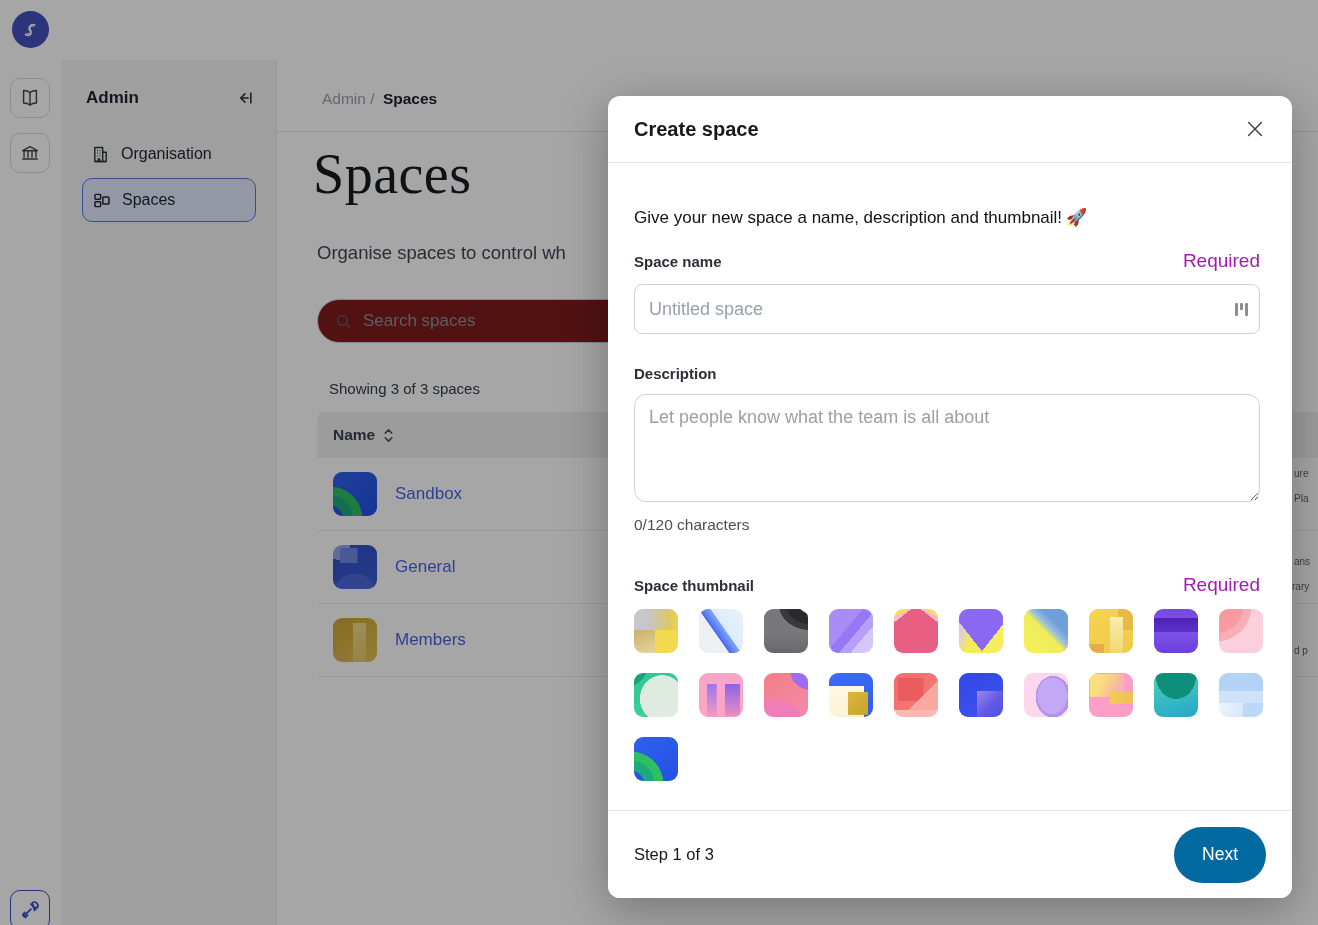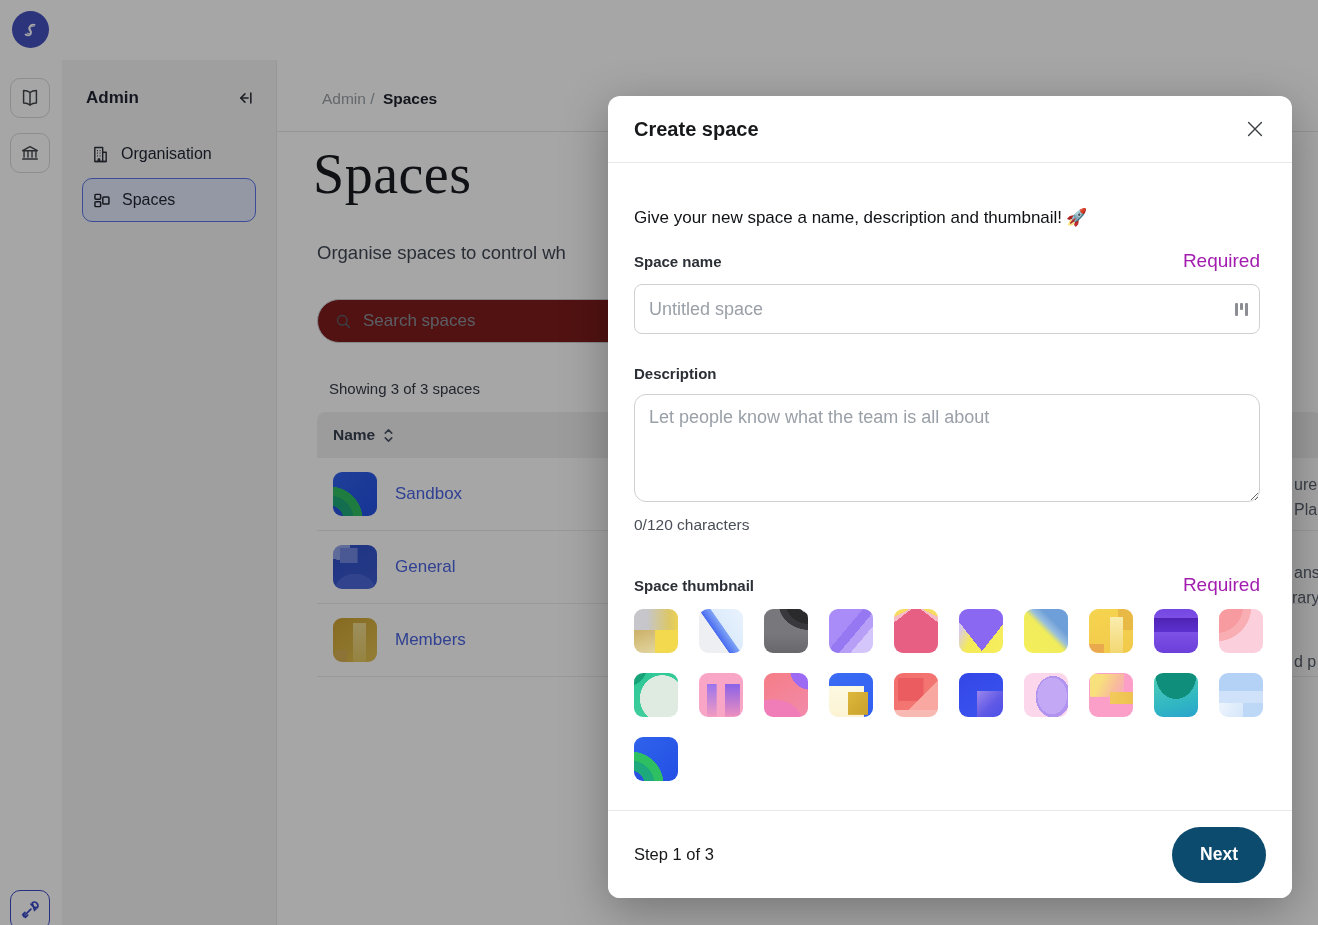--- a/index.html
+++ b/index.html
@@ -44,21 +44,21 @@
                 border-radius:22px; display:flex; align-items:center; padding:0 16px; gap:10px; background:#7f1d1d; }
   .search-box span { font-size:17px; color:#8b919b; }
   .results-summary { position:absolute; left:52px; top:320px; font-size:15px; color:#343b46; }
 
   .table { position:absolute; left:40px; top:352px; right:-4px; border-radius:8px 8px 0 0; overflow:hidden; }
   .thead { height:46px; background:#f0f0f2; display:flex; align-items:center; padding:0 16px; gap:7px;
            font-size:15.5px; font-weight:700; color:#374151; border-radius:8px 8px 0 0; }
   .trow { height:73px; display:flex; align-items:center; padding:0 16px; gap:18px; border-bottom:1px solid #ececef; background:#fff; }
   .row-thumb { width:44px; height:44px; border-radius:9px; }
   .row-name { font-size:17px; font-weight:500; color:#4a63e0; }
-  .clip-frag { position:absolute; font-size:16px; color:#5b6370; white-space:nowrap;margin-top:8px; }
+  .clip-frag { position:absolute; font-size:10px; color:#5b6370; white-space:nowrap; }
 
   
   .overlay { position:absolute; inset:0; background:rgba(0,0,0,0.35); z-index:10; }
   .modal { position:absolute; left:608px; top:96px; width:684px; height:802px; background:#fff; z-index:20;
            border-radius:12px; box-shadow:0 12px 48px rgba(0,0,0,0.3); }
   .modal-header { height:67px; display:flex; align-items:center; justify-content:space-between;
                   padding:0 26px; border-bottom:1px solid #e8e8ea; }
   .modal-title { font-size:20px; font-weight:700; color:#17181a; }
   .modal-body { padding:44px 32px 0 26px; }
   .modal-intro { font-size:17px; color:#101216; margin-bottom:22px; }
@@ -77,22 +77,22 @@
   textarea { width:100%; height:108px; border:1px solid #cfcfd4; border-radius:12px; padding:12px 14px;
              font-size:18px; font-family:"Liberation Sans", sans-serif; resize:both; color:#1b1e24; }
   .char-count { font-size:15.5px; color:#4a4f57; margin:10px 0 40px 0; }
   .thumb-label-row { margin-bottom:13px; }
   .thumb-grid { display:flex; flex-wrap:wrap; gap:20px 21px; width:632px; }
   .thumb { width:44px; height:44px; border-radius:9px; background-repeat:no-repeat; }
   .modal-footer { position:absolute; left:0; right:0; bottom:0; height:88px; border-top:1px solid #e8e8ea;
                   display:flex; align-items:center; justify-content:space-between; padding:0 26px;
                   border-radius:0 0 12px 12px; background:#fff; }
   .step-label { font-size:16.5px; color:#17181a; }
-  .next-btn { height:56px; padding:0 28px; border:none; border-radius:28px; background:#0c4a6e; color:#fff;
-              font-size:17.5px; font-weight:700; font-family:"Liberation Sans", sans-serif; }
+  .next-btn { height:56px; padding:0 28px; border:none; border-radius:28px; background:#0369a1; color:#fff;
+              font-size:17.5px; font-weight:400; font-family:"Liberation Sans", sans-serif; }
 
   
   .t1{background:linear-gradient(#f3d94e,#f3d94e) 100% 100%/52% 52% no-repeat,linear-gradient(160deg,#cbb068,#e3d6a0) 0 100%/50% 52% no-repeat,linear-gradient(90deg,#c6c6cb 30%,#dcc766 80%,#ecd254);}
   .t2{background:linear-gradient(55deg,#edeff2 40%,#4a6cf0 41%,#7fa3f5 56%,#dcebfb 57%,#eaf3fd);}
   .t3{background:linear-gradient(180deg,rgba(0,0,0,0) 55%,rgba(0,0,0,0.13)),radial-gradient(135% 110% at 105% -10%,#c9c9ce 0 18%,#2a2a2d 19% 40%,#39393d 41% 52%,#77777c 53%);}
   .t4{background:linear-gradient(130deg,#a98cf7 0 42%,#9678f3 42% 58%,#b79ff8 58% 72%,#d4c6fb 72%);}
   .t5{background:conic-gradient(from 128deg at 50% -8%,#e75f83 0 104deg,rgba(0,0,0,0) 104deg),conic-gradient(from 118deg at 50% -8%,#f9bac7 0 124deg,rgba(0,0,0,0) 124deg),linear-gradient(180deg,#f6dd63,#f2cf4e);}
   .t6{background:conic-gradient(from 322deg at 52% 96%,#8a68f2 0 76deg,rgba(0,0,0,0) 76deg),linear-gradient(115deg,#d9c9ee 0 16%,#f4ea58 40%,#f6ee5e);}
   .t7{background:linear-gradient(225deg,#6f9fd8 0 30%,#97bede 42%,#f0ec5c 52%,#f5ef5a);}
   .t8{background:linear-gradient(180deg,#f9ecae,#f3d772) 68% 100%/30% 82% no-repeat,linear-gradient(#e9b945,#e9b945) 100% 0/34% 48% no-repeat,linear-gradient(#eaa94d,#eaa94d) 0 100%/34% 20% no-repeat,linear-gradient(160deg,#f6d44f,#f1c94b);}

